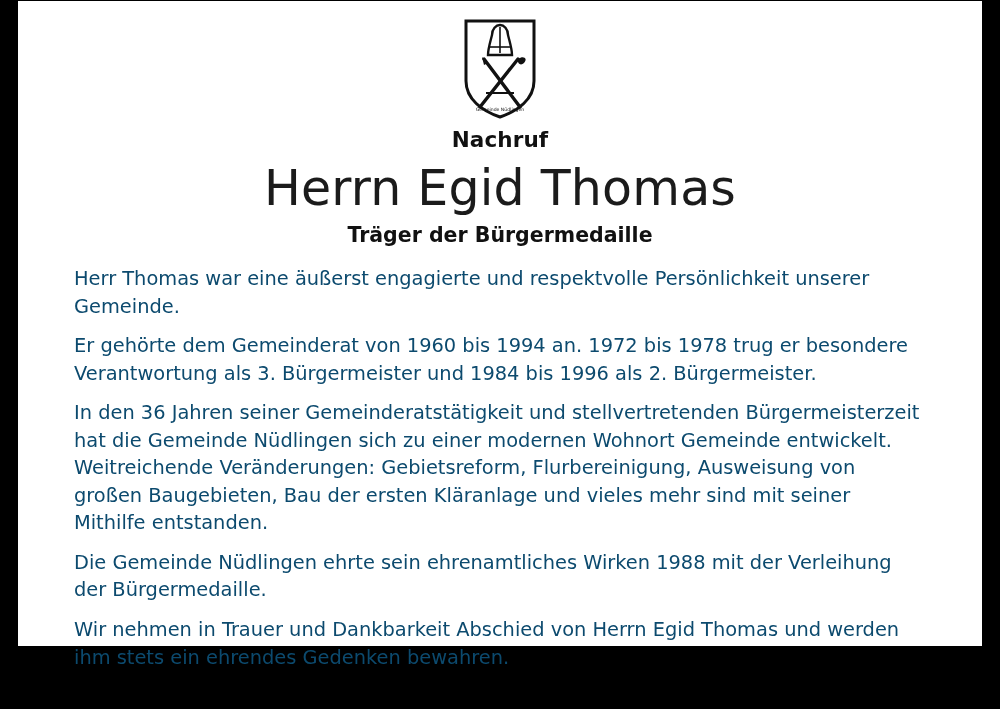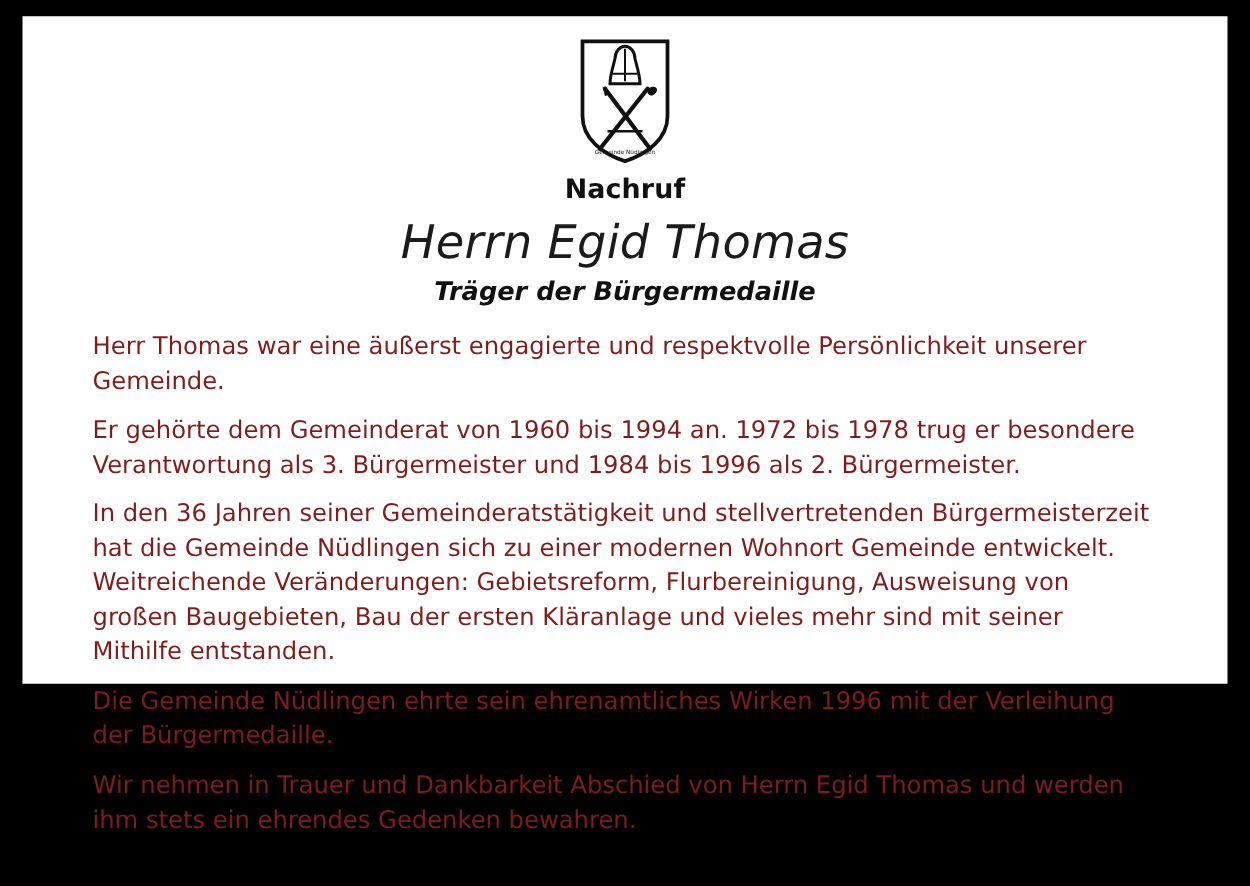--- a/index.html
+++ b/index.html
@@ -9,23 +9,23 @@
   body {
     width: 1000px;
     height: 709px;
     background: #000000;
     font-family: "DejaVu Sans", sans-serif;
     overflow: hidden;
   }
   .obituary {
     position: absolute;
     left: 18px;
-    top: 13px;
+    top: 1px;
     width: 964px;
-    height: 534px;
+    height: 645px;
     background: #ffffff;
     box-sizing: border-box;
     padding: 18px 40px 10px 40px;
   }
   .crest-wrap {
     display: flex;
     justify-content: center;
     align-items: flex-start;
     height: 106px;
   }
@@ -36,43 +36,41 @@
   .kicker {
     text-align: center;
     font-size: 21.5px;
     font-weight: bold;
     color: #111111;
     margin-top: 2px;
     letter-spacing: 0.1px;
   }
   .name {
     text-align: center;
-    font-size: 37px;
+    font-size: 49px;
     font-weight: normal;
     color: #1b1b1b;
     margin-top: 8px;
     letter-spacing: 0.2px;
-    font-style: italic;
   }
   .subtitle {
     text-align: center;
     font-size: 20.5px;
     font-weight: bold;
     color: #111111;
     margin-top: 6px;
-    font-style: italic;
   }
   .body-block {
     margin-top: 18px;
     padding: 0 16px;
   }
   .para {
     font-size: 19.4px;
     line-height: 1.42;
-    color: #7f1d1d;
+    color: #0c4a6e;
     margin: 0 0 12px 0;
     text-align: left;
   }
   .crest-caption {
     font-size: 4.6px;
   }
 </style>
 </head>
 <body>
 
@@ -96,17 +94,17 @@
   </div>
 
   <div class="kicker">Nachruf</div>
   <div class="name">Herrn Egid Thomas</div>
   <div class="subtitle">Träger der Bürgermedaille</div>
 
   <div class="body-block">
     <p class="para">Herr Thomas war eine äußerst engagierte und respektvolle Persönlichkeit unserer Gemeinde.</p>
     <p class="para">Er gehörte dem Gemeinderat von 1960 bis 1994 an. 1972 bis 1978 trug er besondere Verantwortung als 3. Bürgermeister und 1984 bis 1996 als 2. Bürgermeister.</p>
     <p class="para">In den 36 Jahren seiner Gemeinderatstätigkeit und stellvertretenden Bürgermeisterzeit hat die Gemeinde Nüdlingen sich zu einer modernen Wohnort Gemeinde entwickelt. Weitreichende Veränderungen: Gebietsreform, Flurbereinigung, Ausweisung von großen Baugebieten, Bau der ersten Kläranlage und vieles mehr sind mit seiner Mithilfe entstanden.</p>
-    <p class="para">Die Gemeinde Nüdlingen ehrte sein ehrenamtliches Wirken 1996 mit der Verleihung der Bürgermedaille.</p>
+    <p class="para">Die Gemeinde Nüdlingen ehrte sein ehrenamtliches Wirken 1988 mit der Verleihung der Bürgermedaille.</p>
     <p class="para">Wir nehmen in Trauer und Dankbarkeit Abschied von Herrn Egid Thomas und werden ihm stets ein ehrendes Gedenken bewahren.</p>
   </div>
 
 </div>
 
 </body></html>

